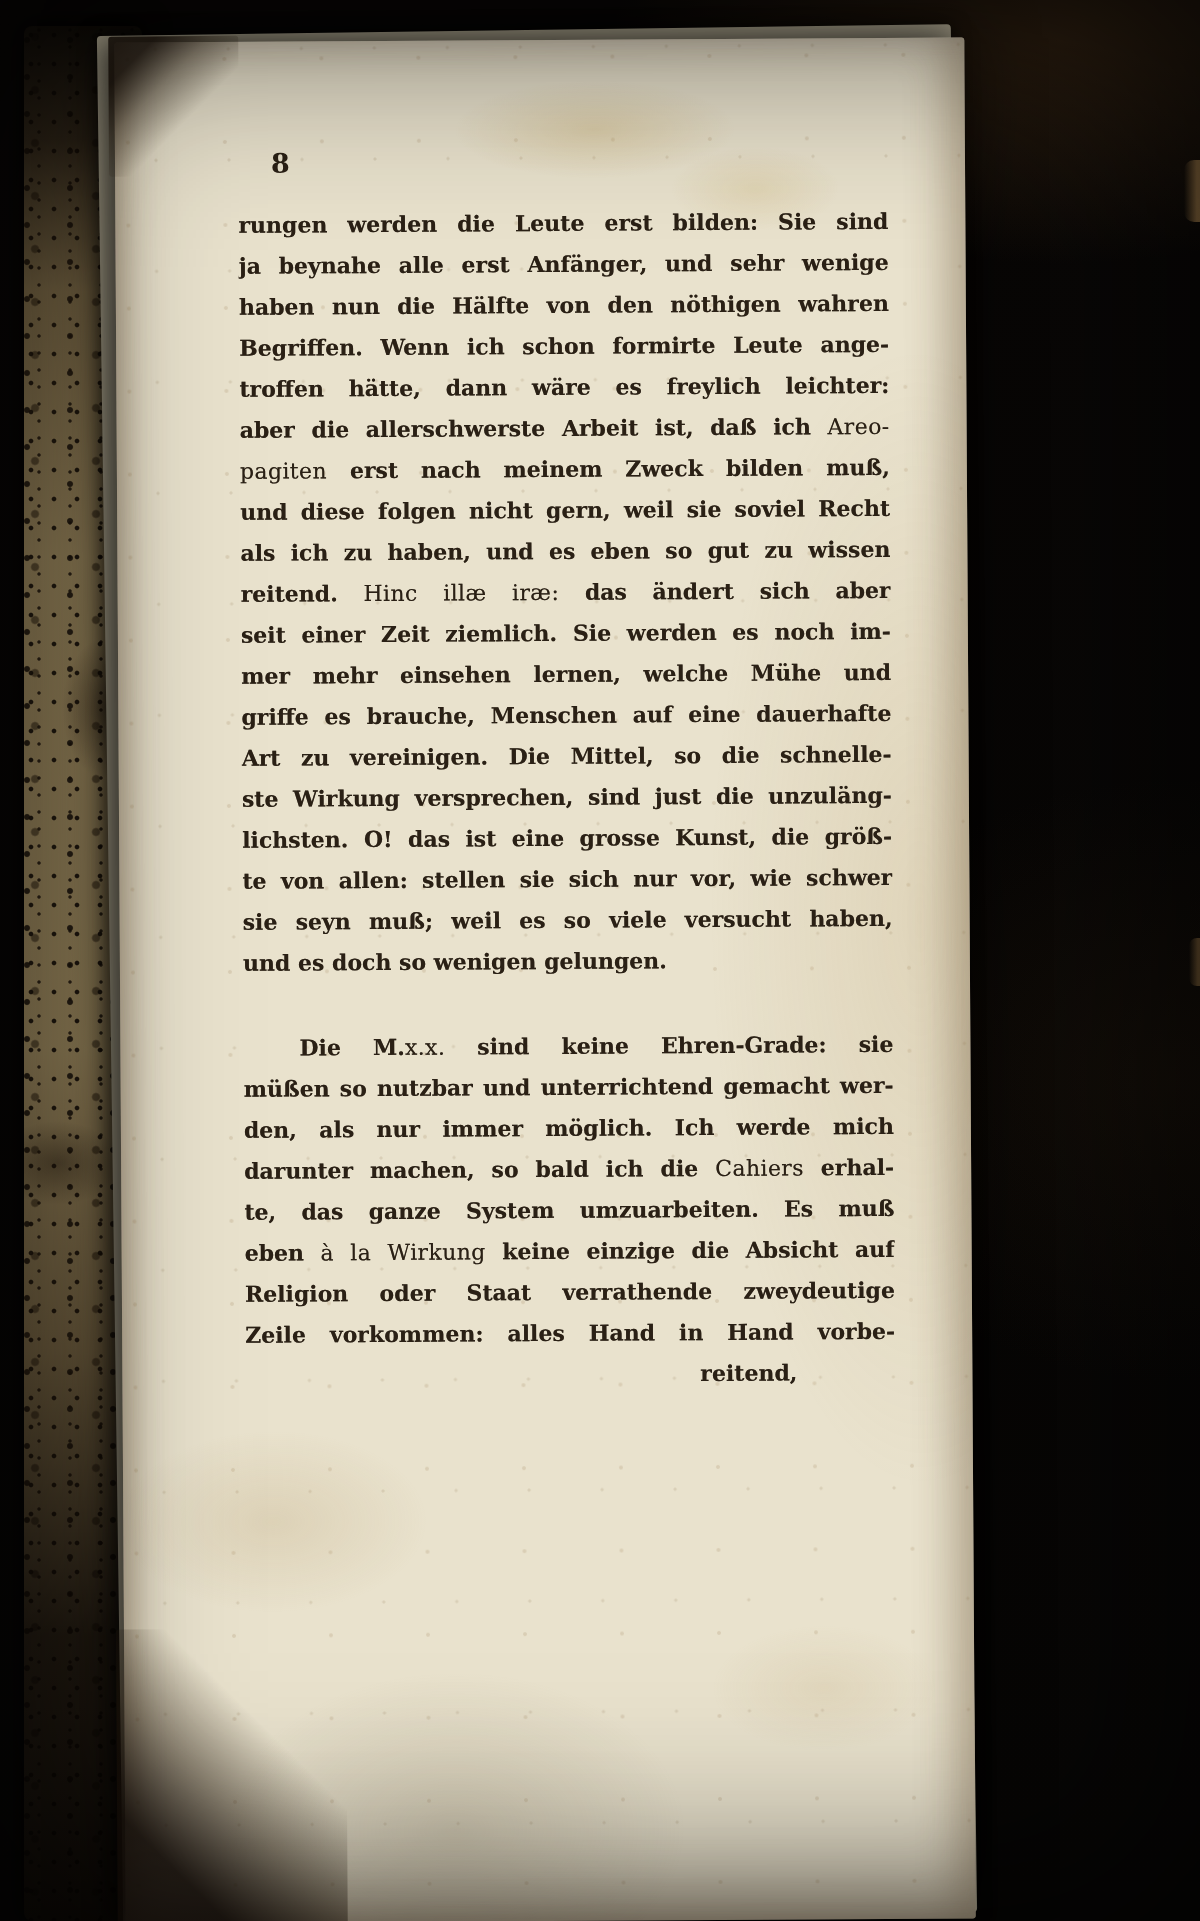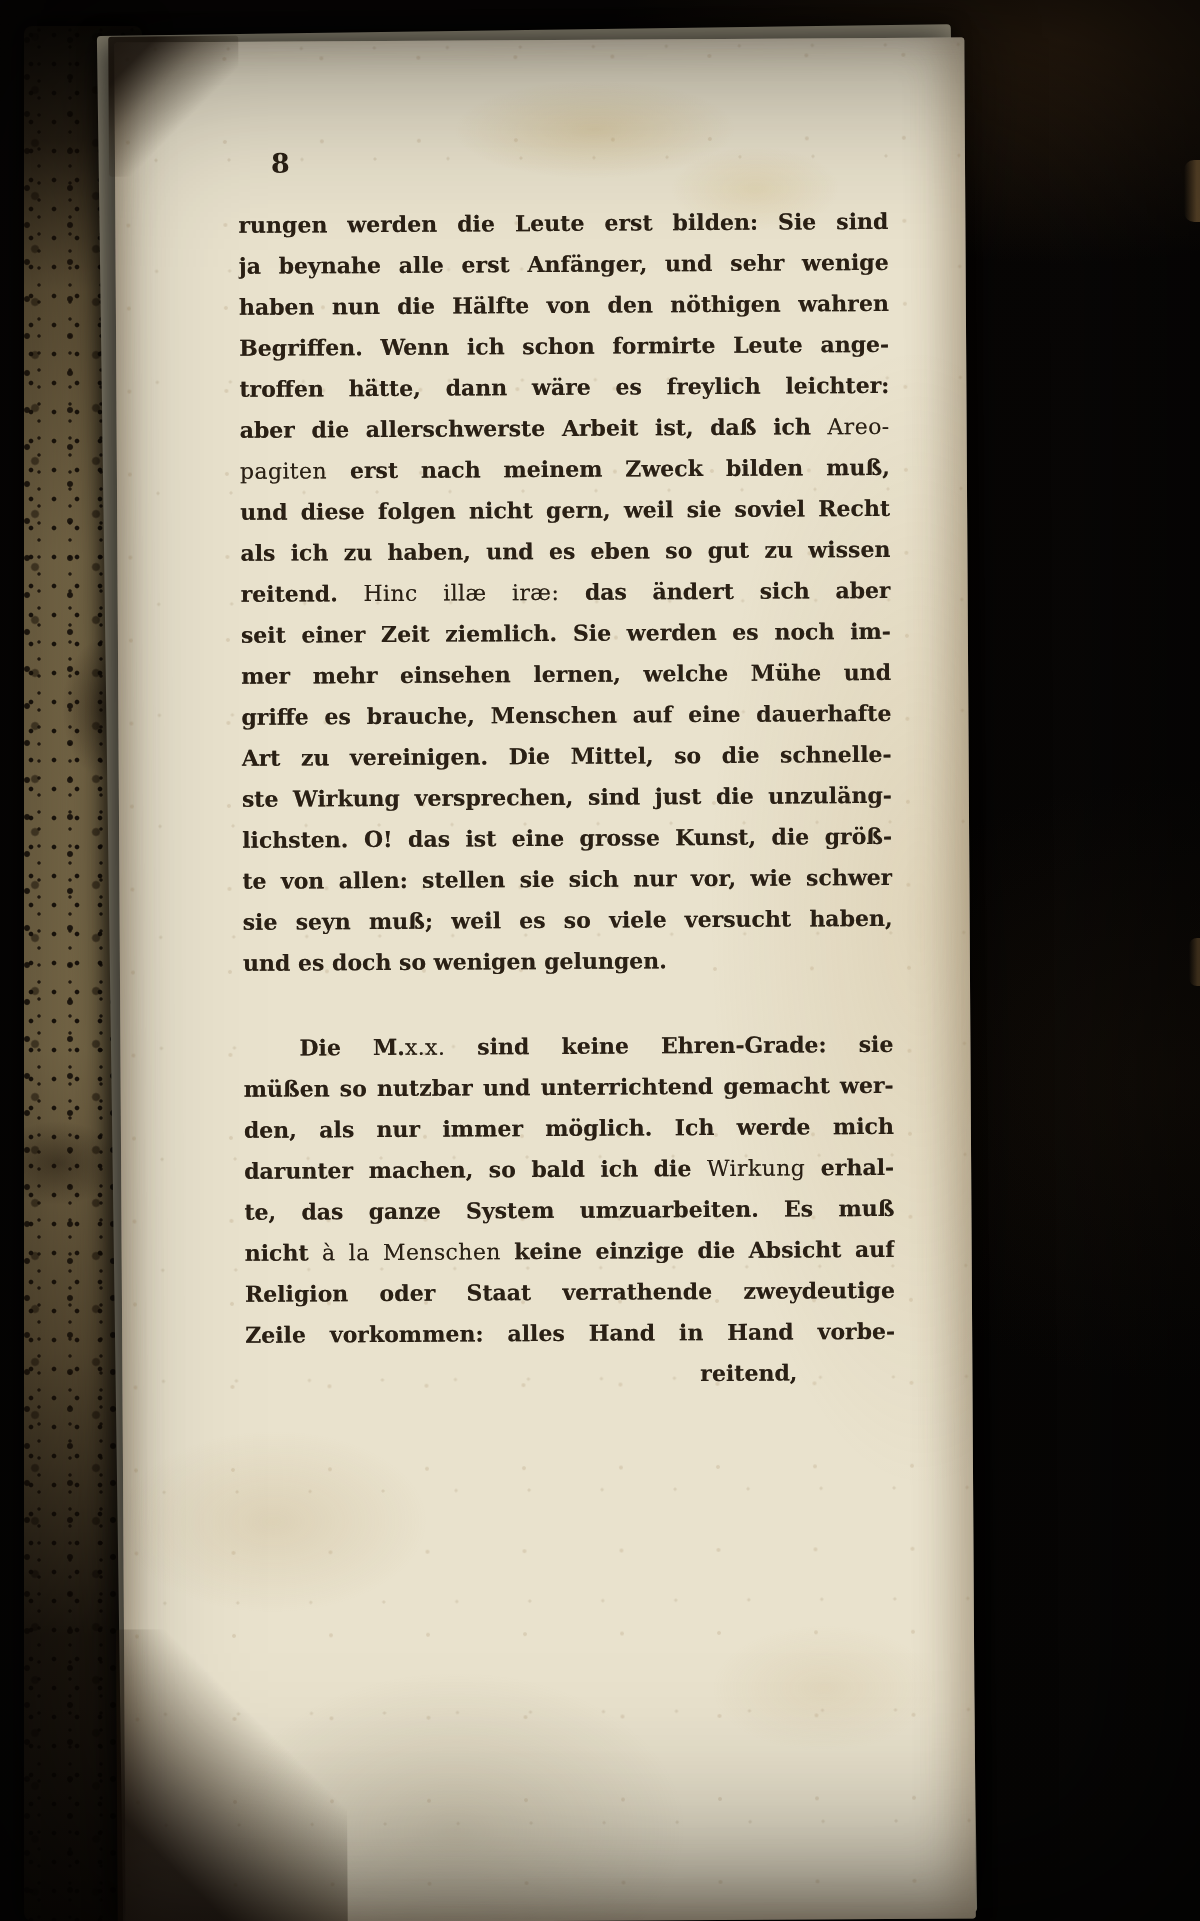--- a/index.html
+++ b/index.html
@@ -137,23 +137,23 @@
             <div class="line"><span class="fraktur">ste Wirkung versprechen, sind just die unzuläng-</span></div>
             <div class="line"><span class="fraktur">lichsten. O! das ist eine grosse Kunst, die größ-</span></div>
             <div class="line"><span class="fraktur">te von allen: stellen sie sich nur vor, wie schwer</span></div>
             <div class="line"><span class="fraktur">sie seyn muß; weil es so viele versucht haben,</span></div>
             <div class="line flush"><span class="fraktur">und es doch so wenigen gelungen.</span></div>
           </div>
           <div class="paragraph">
             <div class="line indent"><span class="fraktur">Die M.</span><span class="latin">x.x.</span><span class="fraktur"> sind keine Ehren-Grade: sie</span></div>
             <div class="line"><span class="fraktur">müßen so nutzbar und unterrichtend gemacht wer-</span></div>
             <div class="line"><span class="fraktur">den, als nur immer möglich. Ich werde mich</span></div>
-            <div class="line"><span class="fraktur">darunter machen, so bald ich die </span><span class="latin">Wirkung</span><span class="fraktur"> erhal-</span></div>
+            <div class="line"><span class="fraktur">darunter machen, so bald ich die </span><span class="latin">Cahiers</span><span class="fraktur"> erhal-</span></div>
             <div class="line"><span class="fraktur">te, das ganze System umzuarbeiten. Es muß</span></div>
-            <div class="line"><span class="fraktur">nicht </span><span class="latin">à la Menschen</span><span class="fraktur"> keine einzige die Absicht auf</span></div>
+            <div class="line"><span class="fraktur">eben </span><span class="latin">à la Wirkung</span><span class="fraktur"> keine einzige die Absicht auf</span></div>
             <div class="line"><span class="fraktur">Religion oder Staat verrathende zweydeutige</span></div>
             <div class="line"><span class="fraktur">Zeile vorkommen: alles Hand in Hand vorbe-</span></div>
           </div>
         </div>
       <div class="catchword">reitend,</div>
     </div>
     <div class="corner corner-tl"></div>
     <div class="corner corner-bl"></div>
   </div>
 

